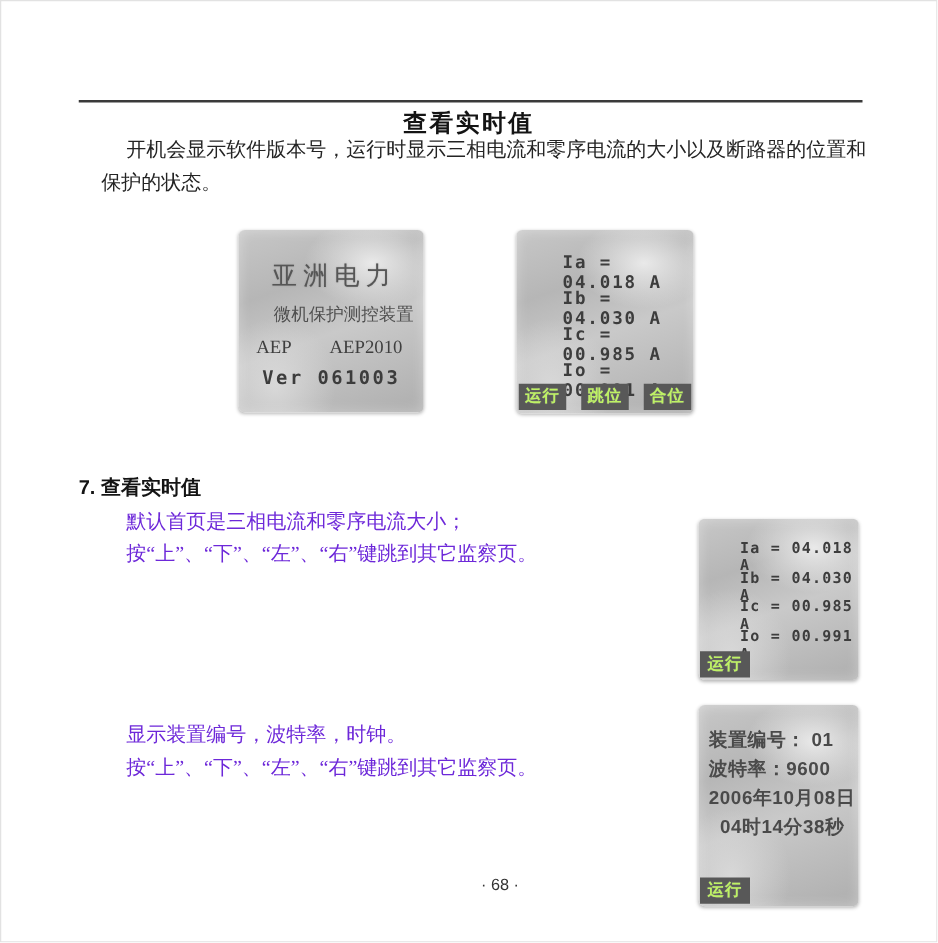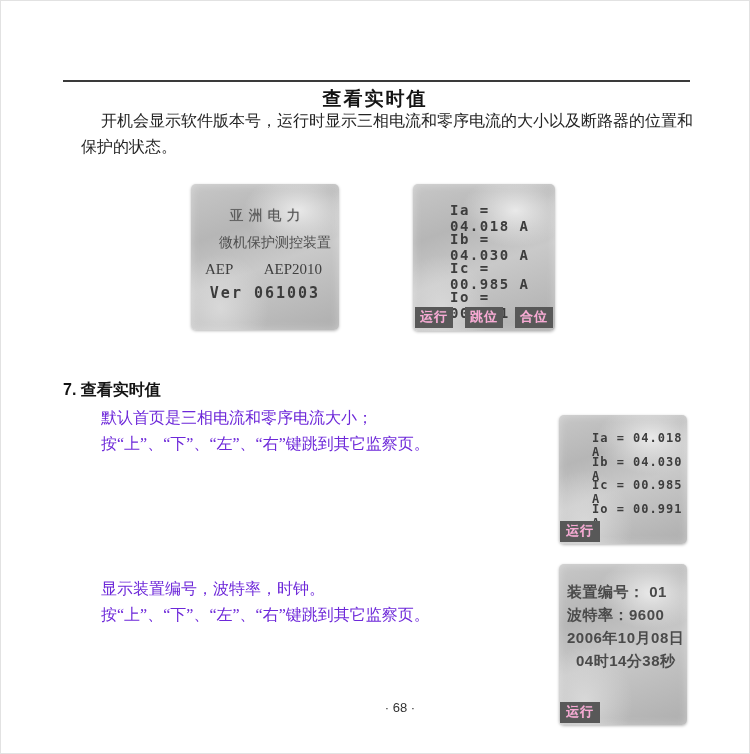--- a/index.html
+++ b/index.html
@@ -30,21 +30,21 @@
       radial-gradient(ellipse 80px 90px at 20% 85%, rgba(222,222,222,0.8) 0%, rgba(222,222,222,0) 60%),
       linear-gradient(160deg, #c7c7c7 0%, #b6b6b6 30%, #c9c9c9 55%, #aeaeae 100%);
     box-shadow: 0 1px 3px rgba(0,0,0,0.28), inset 0 0 10px rgba(255,255,255,0.35);
   }
   .lcd-boot  { left:190px; top:183px; width:148px; height:146px; text-align:center; }
   .lcd-amps  { left:412px; top:183px; width:142px; height:147px; }
   .lcd-amps2 { left:558px; top:414px; width:128px; height:129px; }
   .lcd-info  { left:558px; top:563px; width:128px; height:161px; }
 
   .boot-title {
-    margin-top:23px; font-size:14px; letter-spacing:5px; padding-left:5px;
+    margin-top:23px; font-size:20px; letter-spacing:5px; padding-left:5px;
     color:#565656; text-shadow:0 0 1px rgba(80,80,80,0.5);
   }
   .boot-sub { margin-top:9px; font-size:14px; letter-spacing:0; color:#4f4f4f;padding-left:20px; }
   .boot-brand-row {
     margin-top:9px; display:flex; justify-content:space-between;
     padding:0 17px 0 14px; font-size:15px; color:#3f3f3f;
     font-family:"Liberation Serif", serif;
   }
   .boot-ver {
     margin-top:6px; font-family:"DejaVu Sans Mono", monospace; font-weight:700;
@@ -58,21 +58,21 @@
   }
   .lcd-amps2 .amp-rows { padding:16px 0 0 9px; }
   .lcd-amps2 .amp-row { font-size:12px; letter-spacing:1px; height:23.5px; }
 
   .status-bar {
     position:absolute; left:2px; right:2px; bottom:3px;
     display:flex; justify-content:space-between;
   }
   .status-bar.single { justify-content:flex-start; bottom:2px; left:1px; }
   .status-chip {
-    background:#585858; color:#f9a8d4; font-weight:700;
+    background:#585858; color:#bef264; font-weight:700;
     font-size:13px; letter-spacing:1px; padding:1px 5px 2px 5px;
     text-shadow:0 0 1px rgba(255,255,255,0.3);
   }
   .lcd-amps2 .status-chip, .lcd-info .status-chip { font-size:13px; padding:1px 6px 2px 6px; }
 
   .info-lines { padding:19px 0 0 8px; }
   .info-line {
     font-weight:700; font-size:15px; color:#4a4a4a; height:23px;
     letter-spacing:0.5px; font-family:"Liberation Sans", sans-serif;
   }

